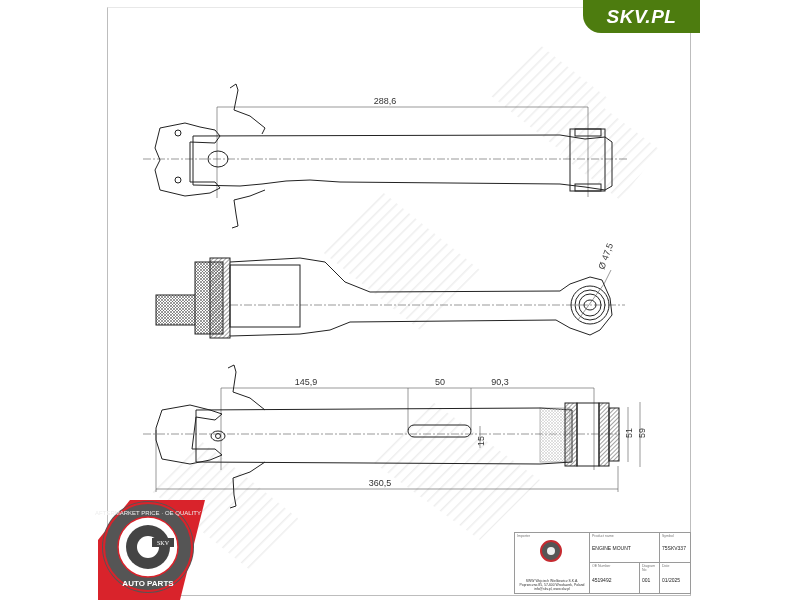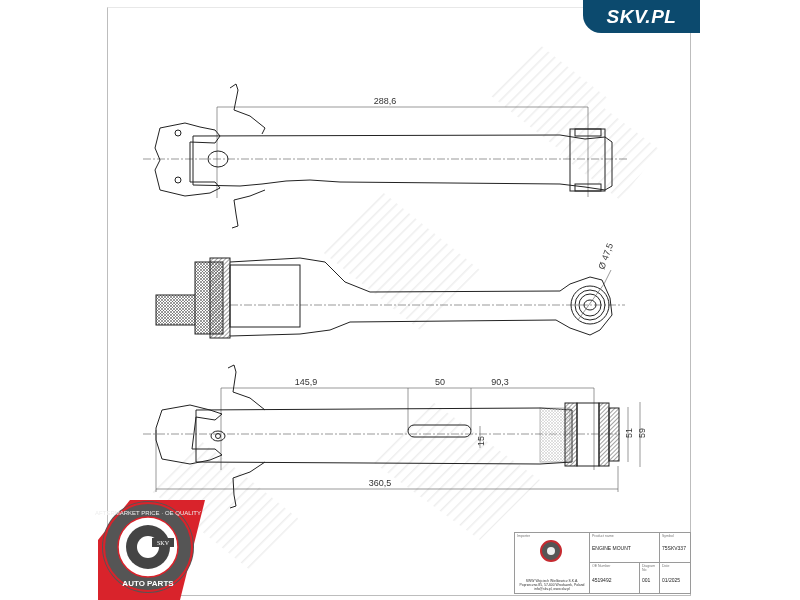--- a/index.html
+++ b/index.html
@@ -1,19 +1,19 @@
 <!DOCTYPE html>
 <html><head>
 <meta charset="utf-8">
 <style>
   html, body { margin: 0; padding: 0; background: #ffffff; }
   body { width: 800px; height: 600px; position: relative; overflow: hidden; font-family: "Liberation Sans", sans-serif; }
   .sheet { position: absolute; left: 0; top: 0; width: 800px; height: 600px; }
   .frame { position: absolute; left: 107px; top: 7px; width: 584px; height: 589px; border-left: 1px solid #bdbdbd; border-right: 1px solid #bdbdbd; border-top: 1px solid #e8e8e8; border-bottom: 1px solid #bdbdbd; box-sizing: border-box; }
-  .brand-tab { position: absolute; left: 583px; top: 0; width: 117px; height: 33px; background: #0c4a6e; border-bottom-left-radius: 18px; display: flex; align-items: center; justify-content: center; }
+  .brand-tab { position: absolute; left: 583px; top: 0; width: 117px; height: 33px; background: #4d7c0f; border-bottom-left-radius: 18px; display: flex; align-items: center; justify-content: center; }
   .brand-tab span { color: #ffffff; font-weight: bold; font-style: italic; font-size: 19px; letter-spacing: 0.5px; }
   svg.drawing { position: absolute; left: 0; top: 0; }
   .dim-label { font-family: "Liberation Sans", sans-serif; font-size: 9px; fill: #333; }
   .title-block { position: absolute; left: 514px; top: 532px; width: 177px; height: 62px; border: 1px solid #9a9a9a; box-sizing: border-box; background: #fff; font-family: "Liberation Sans", sans-serif; }
   .tb-cell { position: absolute; box-sizing: border-box; border-right: 1px solid #9a9a9a; border-bottom: 1px solid #9a9a9a; }
   .tb-cap { position: absolute; left: 2px; top: 1px; font-size: 3.5px; color: #777; }
   .tb-val { position: absolute; left: 2px; font-size: 5px; color: #222; }
   .importer-text { position: absolute; left: 2px; right: 2px; bottom: 2px; text-align: center; font-size: 3.4px; line-height: 4px; color: #333; }
   .importer-text div { white-space: nowrap; }
   .mini-logo { position: absolute; left: 25px; top: 7px; width: 22px; height: 22px; border-radius: 50%; background: #555; border: 2px solid #c62a30; box-sizing: border-box; }

